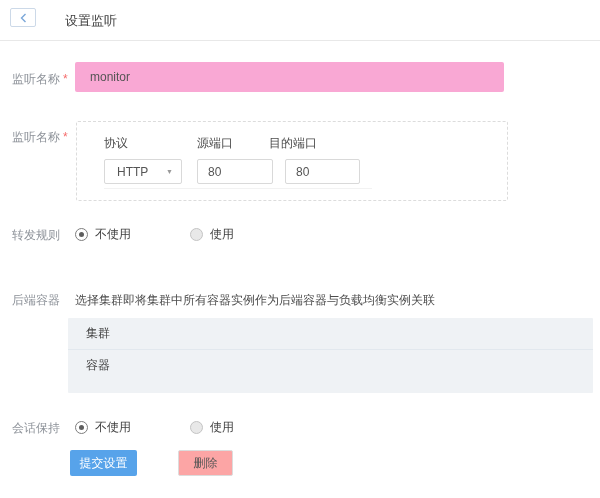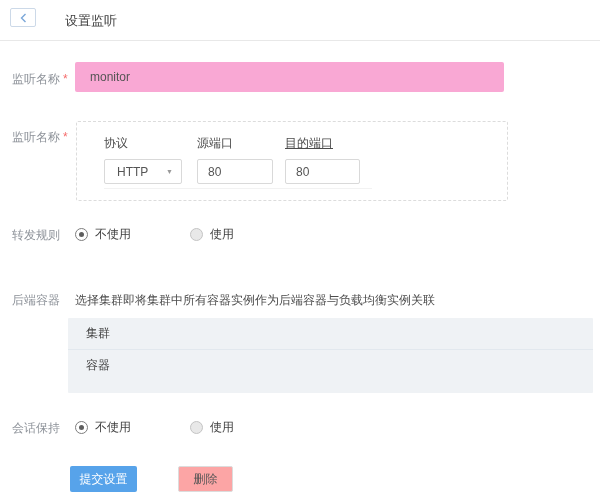--- a/index.html
+++ b/index.html
@@ -19,21 +19,21 @@
 
   
   .name-input { position:absolute; left:75px; top:62px; width:429px; height:30px;
     background:#f9a8d4; border:none; outline:none; border-radius:2px;
     padding-left:15px; font-size:12px; color:#555; font-family:inherit; }
 
   
   .proto-box { position:absolute; left:76px; top:121px; width:432px; height:80px;
     border:1px dashed #dcdcdc; border-radius:2px; }
   .proto-col-head { position:absolute; top:13px; font-size:12px; color:#4c4c4c; }
-  .ph-protocol { left:27px; } .ph-source { left:120px; } .ph-dest { left:208px;text-decoration:underline; }
+  .ph-protocol { left:27px; } .ph-source { left:120px; } .ph-dest { left:192px; }
   .proto-select { position:absolute; left:27px; top:37px; width:78px; height:25px;
     border:1px solid #d9d9d9; border-radius:2px; background:#fff; cursor:pointer;
     display:flex; align-items:center; justify-content:space-between; padding:0 8px 0 12px; }
   .proto-select .sel-val { font-size:12px; color:#555; }
   .proto-select .caret { font-size:7px; color:#999; }
   .port-input { position:absolute; top:37px; height:25px; border:1px solid #d9d9d9;
     border-radius:2px; padding-left:10px; font-size:12px; color:#555; outline:none; font-family:inherit; }
   .pi-source { left:120px; width:76px; } .pi-dest { left:208px; width:75px; }
   .proto-sep { position:absolute; left:27px; top:66px; width:268px; height:1px; background:#f2f2f2; }
 
@@ -48,21 +48,21 @@
 
   
   .backend-desc { position:absolute; left:75px; top:292px; font-size:12px; color:#4c4c4c; }
   .backend-table { position:absolute; left:68px; top:318px; width:525px; height:75px;
     background:#eff2f5; border-radius:1px; }
   .bt-row { height:31px; display:flex; align-items:center; padding-left:18px;
     font-size:12px; color:#424242; }
   .bt-row + .bt-row { border-top:1px solid #e2e8ee; height:32px; }
 
   
-  .btn { position:absolute; top:466px; height:26px; border-radius:2px; font-size:12px;
+  .btn { position:absolute; top:450px; height:26px; border-radius:2px; font-size:12px;
     display:flex; align-items:center; justify-content:center; cursor:pointer; font-family:Liberation Sans, sans-serif; }
   .btn-primary { left:70px; width:67px; background:#57a3ea; color:#fff; border:none; }
   .btn-plain { left:178px; width:55px; background:#fca5a5; color:#555; border:1px solid #dcdcdc; }
 </style>
 </head>
 <body>
 
 <div class="screen">
 
   <div class="back-btn">

